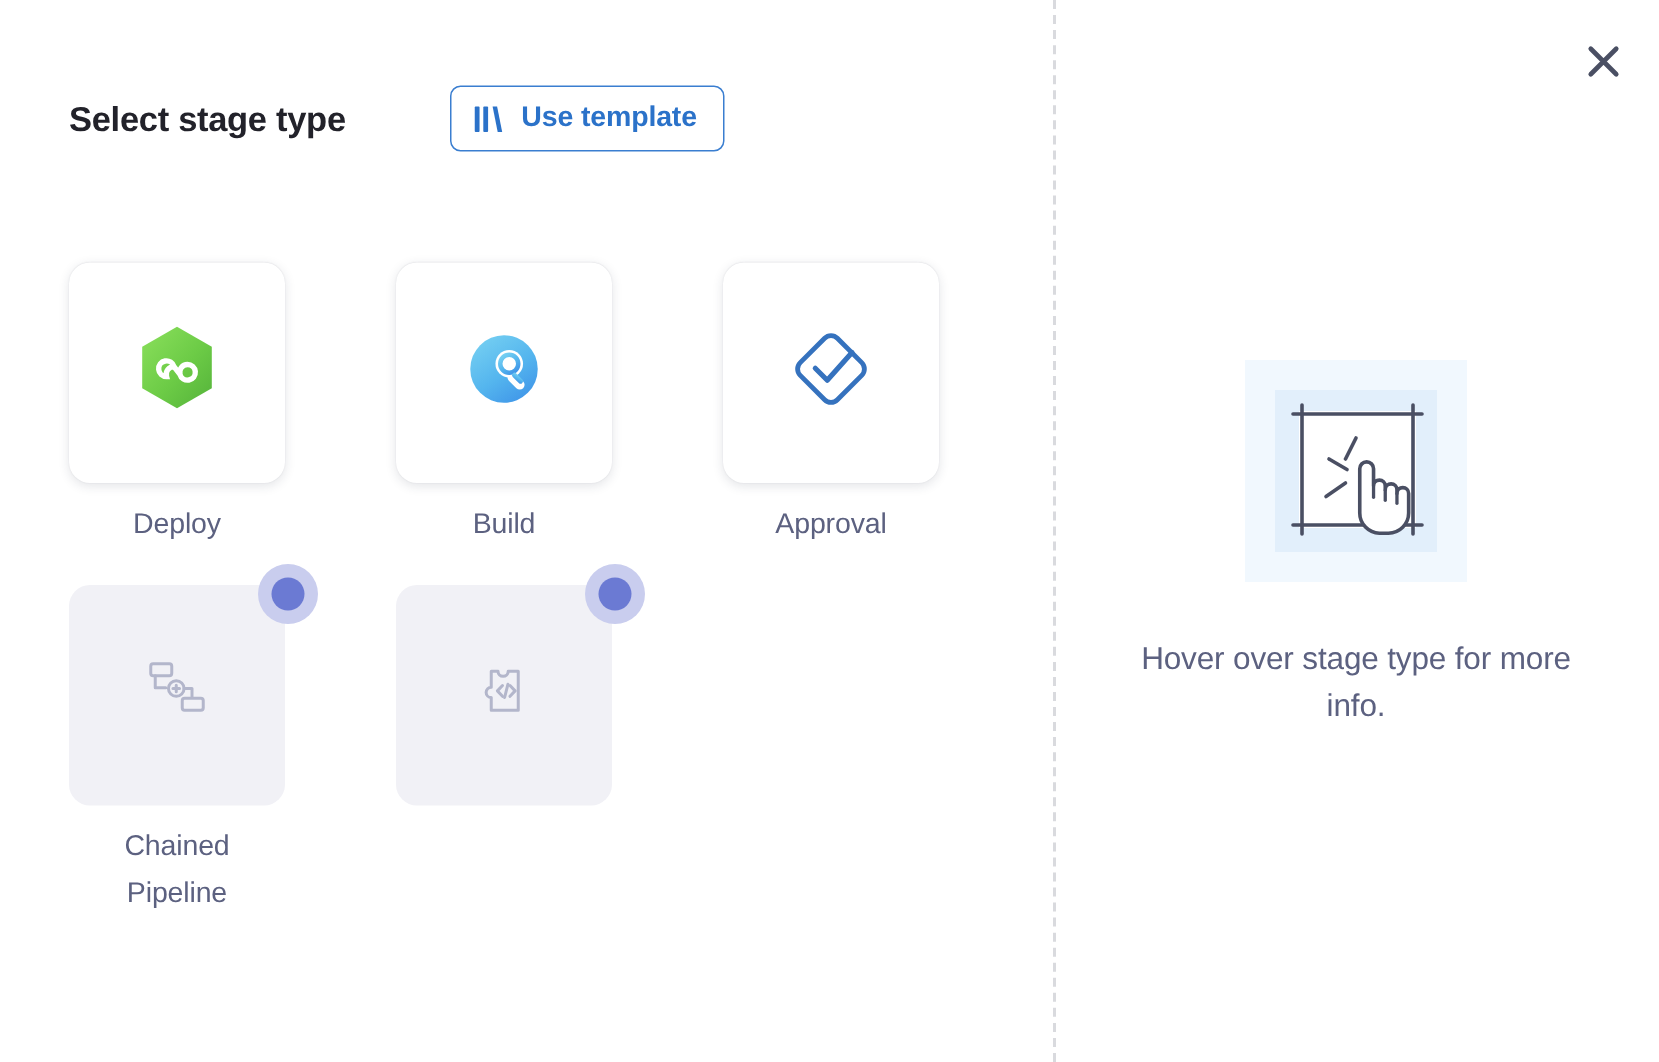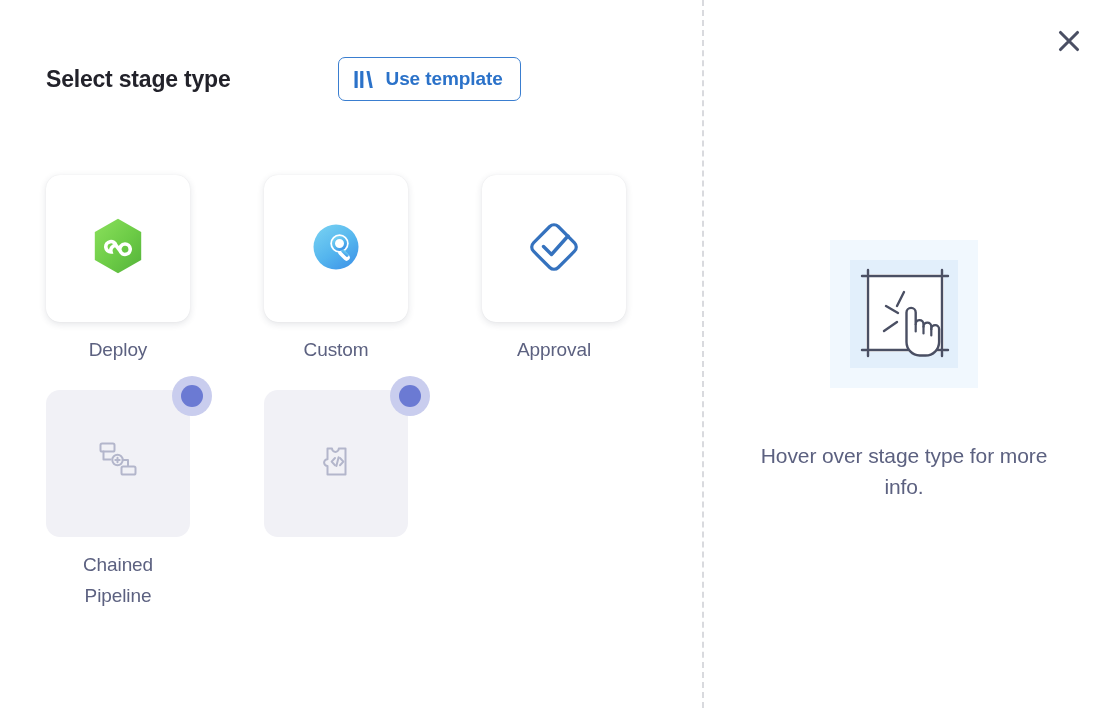--- a/index.html
+++ b/index.html
@@ -75,21 +75,21 @@
   #page-title {
     font-size: 23px;
     font-weight: bold;
     color: #22222a;
     letter-spacing: -0.2px;
     line-height: 28px;
     margin: 0;
     white-space: nowrap;
   }
   #use-template-btn {
-    margin-left: 103px;
+    margin-left: 65px;
     box-sizing: border-box;
     height: 44px;
     padding: 0 17px 0 15px;
     display: flex;
     align-items: center;
     gap: 10px;
     border: 1px solid #3a7ed0;
     border-radius: 7px;
     background: #ffffff;
     color: #2b72c9;
@@ -192,21 +192,21 @@
   #hint-illustration .inner-tint {
     position: absolute;
     left: 20px;
     top: 20px;
     width: 108px;
     height: 108px;
     background: #e2effb;
   }
   #hint-illustration svg { position: relative; z-index: 2; }
   #hint-text {
-    margin-top: 52px;
+    margin-top: 36px;
     width: 300px;
     text-align: center;
     font-size: 21px;
     line-height: 31px;
     color: #5c6180;
     letter-spacing: -0.1px;
   }
 </style>
 </head>
 <body>
@@ -274,21 +274,21 @@
                   <circle cx="29.5" cy="22.5" r="9.2" fill="#000"></circle>
                   <rect x="31.5" y="27.0" width="13.5" height="6.4" rx="3.2" fill="#000" transform="rotate(45 31.5 27.0)"></rect>
                 </mask>
               </defs>
               <circle cx="26" cy="26" r="22.5" fill="url(#gBuild)" mask="url(#mBuild)"></circle>
               <circle cx="29.5" cy="22.5" r="6.0" fill="none" stroke="url(#gBuild)" stroke-width="3.0"></circle>
               <rect x="33.0" y="27.8" width="9.0" height="3.3" rx="1.65" fill="url(#gBuild)" transform="rotate(45 33.0 27.8)"></rect>
             </svg>
           </span>
         </div>
-        <div class="stage-label">Custom</div>
+        <div class="stage-label">Build</div>
       </div>
 
       <div class="stage-cell">
         <div class="stage-card">
           <span>
             <svg width="52" height="52" viewBox="0 0 52 52" aria-hidden="true">
               <g transform="rotate(45 26 26)">
                 <rect x="8.5" y="8.5" width="35" height="35" rx="6" fill="none" stroke="#3572BE" stroke-width="3.2"></rect>
               </g>
               <path d="M15.5 25.5 L23.5 33.5 L40.0 15.0" fill="none" stroke="#3572BE" stroke-width="3.4" stroke-linecap="round" stroke-linejoin="round"></path>

